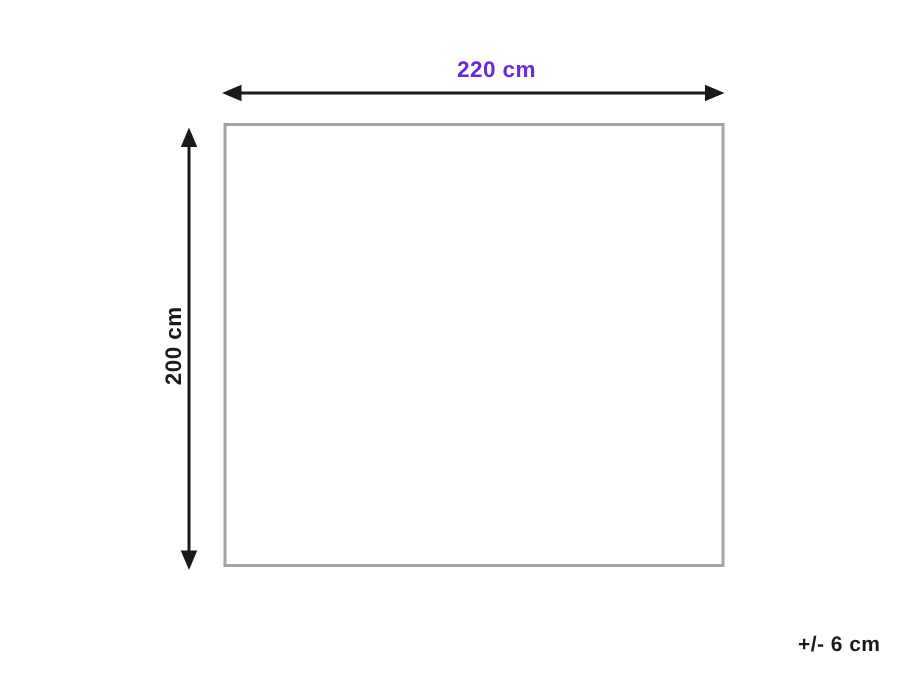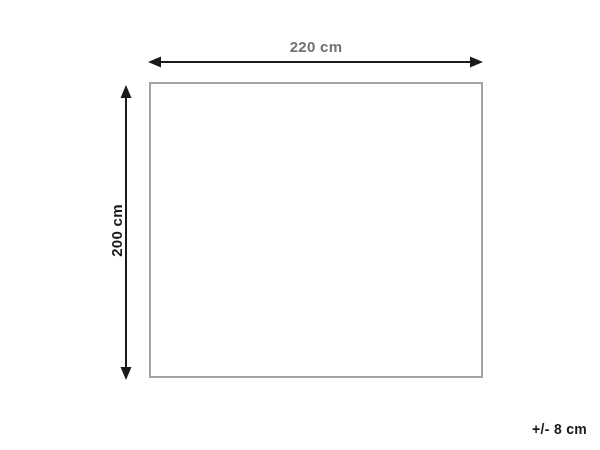--- a/index.html
+++ b/index.html
@@ -28,27 +28,27 @@
   .arrow-layer {
     position: absolute;
     left: 0;
     top: 0;
     width: 600px;
     height: 450px;
     pointer-events: none;
   }
   .width-label {
     position: absolute;
-    left: 149px;
+    left: 164px;
     top: 38px;
     width: 334px;
     text-align: center;
     font-size: 15px;
     font-weight: bold;
-    color: #737373;
+    color: #6d28d9;
     letter-spacing: 0.3px;
   }
   .height-label-box {
     position: absolute;
     left: 98px;
     top: 85px;
     width: 36px;
     height: 290px;
     display: flex;
     align-items: center;
@@ -94,15 +94,15 @@
       <polygon points="126,380 120.5,367 131.5,367" fill="#1a1a1a"></polygon>
     </g>
   </svg>
 
   <div class="width-label">220 cm</div>
 
   <div class="height-label-box">
     <span>200 cm</span>
   </div>
 
-  <div class="tolerance-label">+/- 8 cm</div>
+  <div class="tolerance-label">+/- 6 cm</div>
 
 </div>
 
 </body></html>

